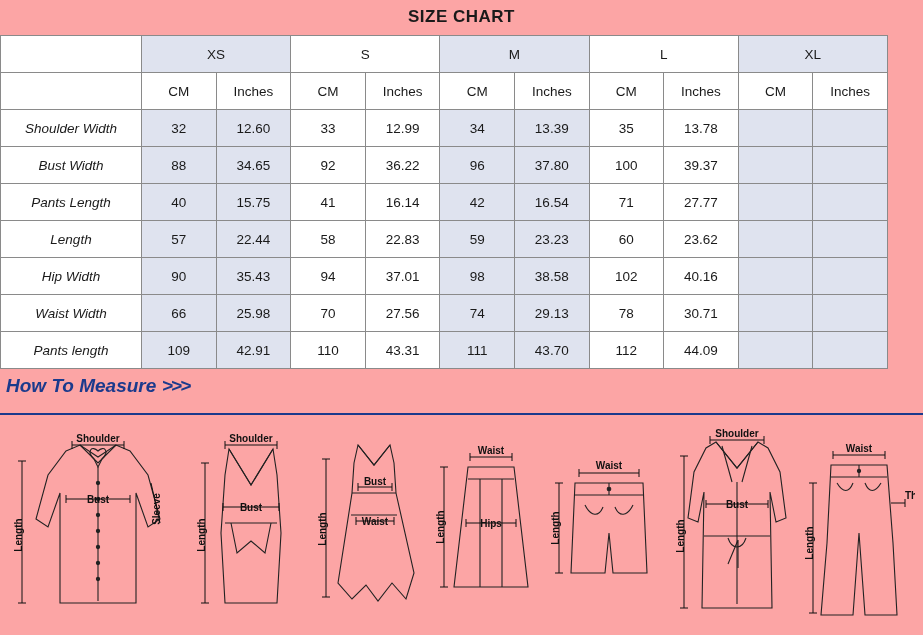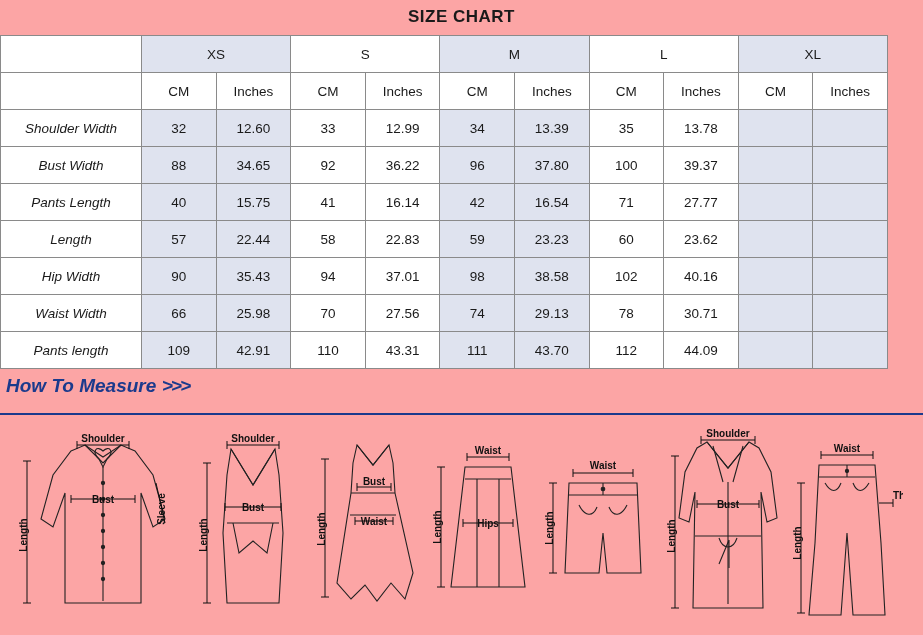--- a/index.html
+++ b/index.html
@@ -81,22 +81,22 @@
   .howto-rule {
     position: absolute;
     left: 0; right: 0;
     height: 2px;
     background: #1b3a8c;
   }
   .figures {
     position: relative;
     display: flex;
     align-items: flex-end;
-    justify-content: flex-end;
-    padding: 0 20px;
+    justify-content: space-between;
+    padding: 0 8px;
     height: 222px;
   }
   .fig {
     position: relative;
   }
   .fig svg { display: block; }
   .dim-label {
     font-size: 10px;
     font-weight: bold;
     fill: #111;

